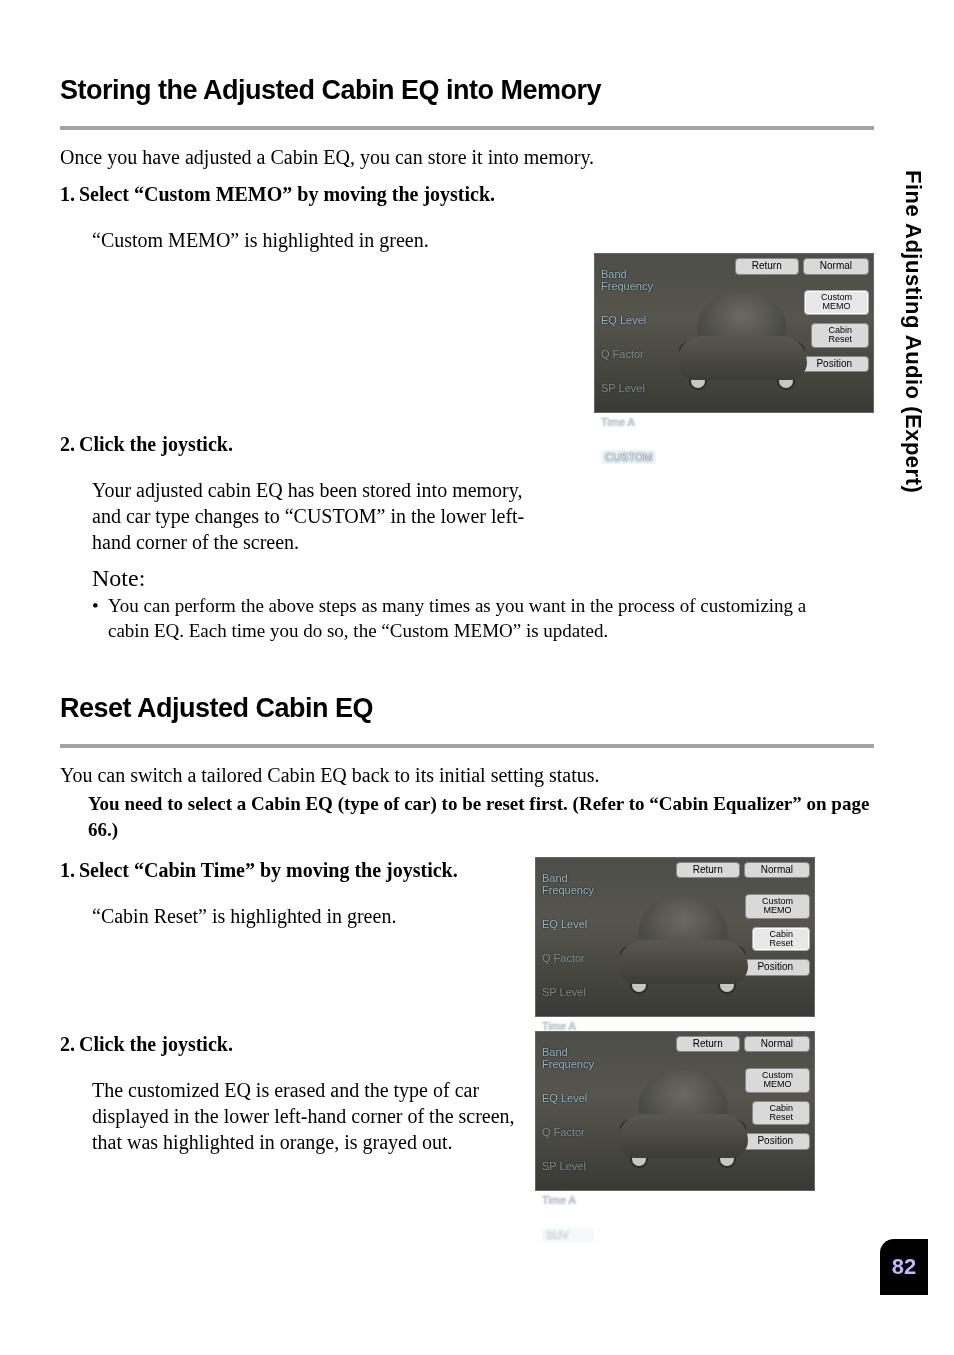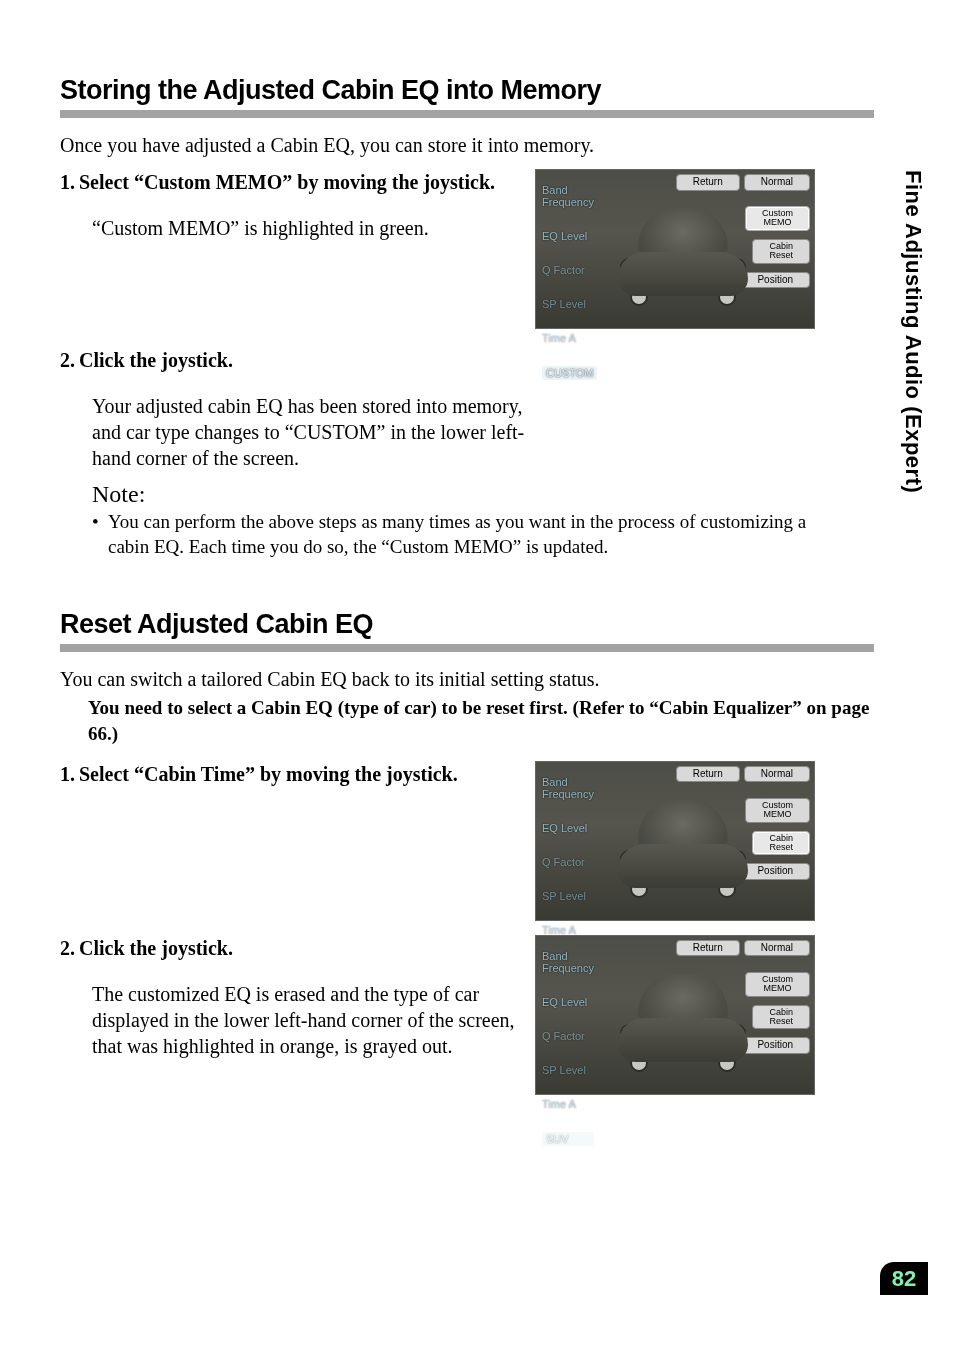--- a/index.html
+++ b/index.html
@@ -1,31 +1,31 @@
 <!DOCTYPE html>
 <html><head>
 <meta charset="utf-8">
 <style>
   * { margin: 0; padding: 0; box-sizing: border-box; }
   html, body { width: 954px; height: 1355px; background: #fff; font-family: "Times New Roman", serif; color: #000; position: relative; }
   .page { width: 954px; height: 1355px; position: relative; padding: 75px 80px 40px 60px; }
-  .section-title { font-family: Arial, Helvetica, sans-serif; font-weight: bold; font-size: 27px; border-bottom: 8px solid #a3a3a3; padding-bottom: 4px; margin-bottom: 14px; letter-spacing: -0.5px; }
+  .section-title { font-family: Arial, Helvetica, sans-serif; font-weight: bold; font-size: 27px; border-bottom: 4px solid #a3a3a3; padding-bottom: 20px; margin-bottom: 14px; letter-spacing: -0.5px; }
   .intro { font-size: 20px; margin-bottom: 10px; line-height: 1.35; }
   .step-row { display: flex; margin-bottom: 6px; }
   .step-left { width: 475px; padding-right: 14px; }
   .step-num { font-weight: bold; font-size: 20px; display: inline; }
   .step-head { font-weight: bold; font-size: 20px; display: inline; line-height: 1.3; }
   .step-body { font-size: 20px; margin-left: 32px; margin-top: 20px; line-height: 1.3; }
   .note-label { font-weight: normal; font-size: 24px; margin-left: 32px; margin-top: 10px; }
   .note-body { font-size: 19px; margin-left: 32px; margin-top: 2px; line-height: 1.3; display: flex; }
   .bullet { width: 16px; flex: 0 0 16px; }
   .sub-intro { font-weight: bold; font-family: Liberation Serif, serif; font-size: 19px; margin-left: 28px; margin-top: 2px; line-height: 1.35; }
   .section2 { margin-top: 50px; }
   .side-tab { position: absolute; right: 28px; top: 170px; font-family: Arial, Helvetica, sans-serif; font-weight: bold; font-size: 22px; writing-mode: vertical-rl; text-orientation: mixed; letter-spacing: 0.5px; }
-  .page-badge { position: absolute; right: 26px; bottom: 60px; width: 48px; height: 33px; background: #000; color: #86efac; font-family: Arial, Helvetica, sans-serif; font-weight: bold; font-size: 22px; display: flex; align-items: center; justify-content: center; border-top-left-radius: 14px; }
+  .page-badge { position: absolute; right: 26px; bottom: 60px; width: 48px; height: 56px; background: #000; color: #c4b5fd; font-family: Arial, Helvetica, sans-serif; font-weight: bold; font-size: 22px; display: flex; align-items: center; justify-content: center; border-top-left-radius: 14px; }
 
   
   .shot { width: 280px; height: 160px; position: relative; background: linear-gradient(180deg,#4e4e48 0%, #55554e 40%, #3a3a34 100%); border: 1px solid #666; margin-left: auto; }
   .shot .left-menu { position: absolute; left: 6px; top: 14px; display: flex; flex-direction: column; gap: 22px; }
   .shot .lm { font-family: Arial, sans-serif; font-size: 11px; color: #98c4d7; text-shadow: 0 0 2px #000; opacity: 0.85; white-space: nowrap; }
   .shot .lm.dim { opacity: 0.55; }
   .shot .lm.tag { background: rgba(165,205,220,0.25); color:#cfe8f2; padding: 1px 4px; border-radius: 3px; }
   .shot .right-menu { position: absolute; right: 4px; top: 6px; display:flex; flex-direction:column; gap: 8px; align-items:flex-end; }
   .shot .pill { font-family: Arial, sans-serif; font-size: 10px; color:#000; background:#d9d9d9; border:1px solid #888; border-radius:4px; padding: 2px 16px; min-width: 44px; text-align:center; line-height:1.05; }
   .shot .pill.sel { background:#e8e8e8; border-color:#aaa; box-shadow: inset 0 0 0 1px #fff; }
@@ -33,21 +33,21 @@
   .shot .top-row { position:absolute; right:4px; top:4px; display:flex; gap:4px; }
   .shot .top-row .pill { min-width: 38px; }
   .shot .car { position:absolute; left:82px; top:30px; width:130px; height:100px; }
   .shot .car::before { content:""; position:absolute; left:20px; top:8px; width:90px; height:60px; background: radial-gradient(ellipse at 50% 40%, #6a6a62 0%, #4a4a44 70%); border-radius: 40px 40px 28px 28px / 40px 40px 22px 22px; }
   .shot .car::after { content:""; position:absolute; left:0; top:52px; width:130px; height:44px; background: linear-gradient(#585850,#3c3c36); border-radius: 30px 30px 20px 20px; }
   .shot .wheel-fl,.shot .wheel-fr,.shot .wheel-rl,.shot .wheel-rr { position:absolute; width:18px; height:18px; background:#c7c7c0; border:2px solid #2c2c28; border-radius:50%; }
   .shot .wheel-fl{ left:2px; top:58px;} .shot .wheel-fr{ right:2px; top:58px;}
   .shot .wheel-rl{ left:12px; top:88px;} .shot .wheel-rr{ right:12px; top:88px;}
 
   .shot-block { display:flex; }
-  .gap-below { margin-bottom: 18px; }
+  .gap-below { margin-bottom: 18px; flex-direction: column; }
 </style>
 </head>
 <body>
 
 <div class="page">
 
   <div class="side-tab">Fine Adjusting Audio (Expert)</div>
   <div class="page-badge">82</div>
 
   <div class="section-title">Storing the Adjusted Cabin EQ into Memory</div>
@@ -113,20 +113,21 @@
     <div class="section-title">Reset Adjusted Cabin EQ</div>
     <div class="intro" style="margin-bottom:2px;">You can switch a tailored Cabin EQ back to its initial setting status.</div>
     <div class="sub-intro">You need to select a Cabin EQ (type of car) to be reset first. (Refer to “Cabin Equalizer” on page 66.)</div>
 
     <div class="shot-block" style="margin-top:14px;">
       <div class="step-left">
         <div>
           <span class="step-num">1.</span>
           <span class="step-head">Select “Cabin Time” by moving the joystick.</span>
         </div>
+        <div class="step-body">“Cabin Reset” is highlighted in green.</div>
       </div>
       <div>
         <div class="shot">
           <div class="left-menu">
             <div class="lm" style="white-space:pre;">Band
 Frequency</div>
             <div class="lm">EQ Level</div>
             <div class="lm dim">Q Factor</div>
             <div class="lm dim">SP Level</div>
             <div class="lm dim">Time A</div>

